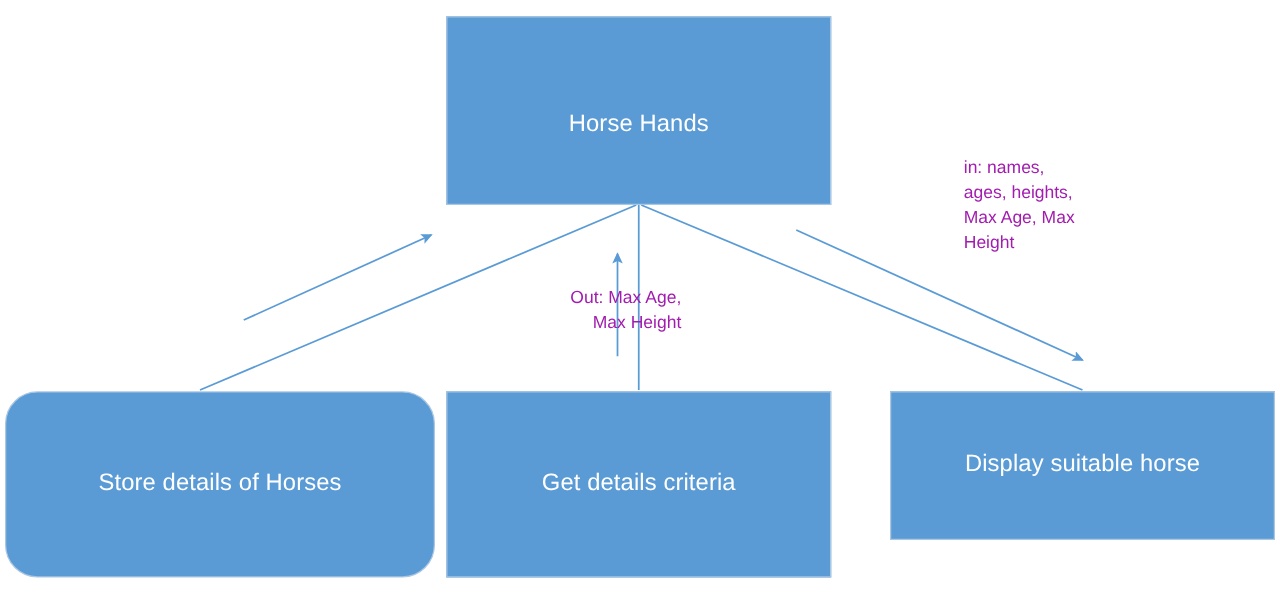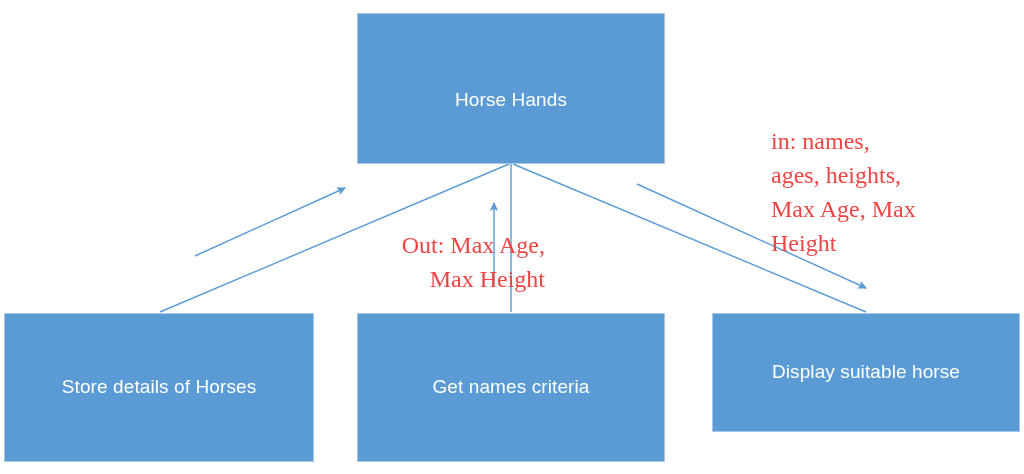--- a/index.html
+++ b/index.html
@@ -37,22 +37,23 @@
     left: 357px;
     top: 13px;
     width: 308px;
     height: 151px;
     align-items: flex-start;
     padding-top: 75px;
   }
   #node-store-details {
     left: 4px;
     top: 313px;
-    width: 310px;
+    width: 344px;
     height: 149px;
+    border-radius: 26px;
   }
   #node-get-criteria {
     left: 357px;
     top: 313px;
     width: 308px;
     height: 149px;
   }
   #node-display-horse {
     left: 712px;
     top: 313px;
@@ -62,23 +63,23 @@
   #edge-layer {
     position: absolute;
     left: 0;
     top: 0;
     width: 1024px;
     height: 474px;
     pointer-events: none;
   }
   .edge-label {
     position: absolute;
-    color: #ef4444;
-    font-size: 24px;
-    font-family: Liberation Serif, serif;
+    color: #a21caf;
+    font-size: 14px;
+    font-family: Liberation Sans, sans-serif;
     line-height: 1.42;
     white-space: pre-line;
   }
   #label-out-names {
     left: 117px;
     top: 173px;
     width: 220px;
   }
   #label-out-max {
     left: 355px;
@@ -119,21 +120,21 @@
 
   <div class="node-box" id="node-horse-hands">
     <span>Horse Hands</span>
   </div>
 
   <div class="node-box" id="node-store-details">
     <span>Store details of Horses</span>
   </div>
 
   <div class="node-box" id="node-get-criteria">
-    <span>Get names criteria</span>
+    <span>Get details criteria</span>
   </div>
 
   <div class="node-box" id="node-display-horse">
     <span>Display suitable horse</span>
   </div>
 
 
   <div class="edge-label" id="label-out-max">Out: Max Age,
 Max Height</div>
 

